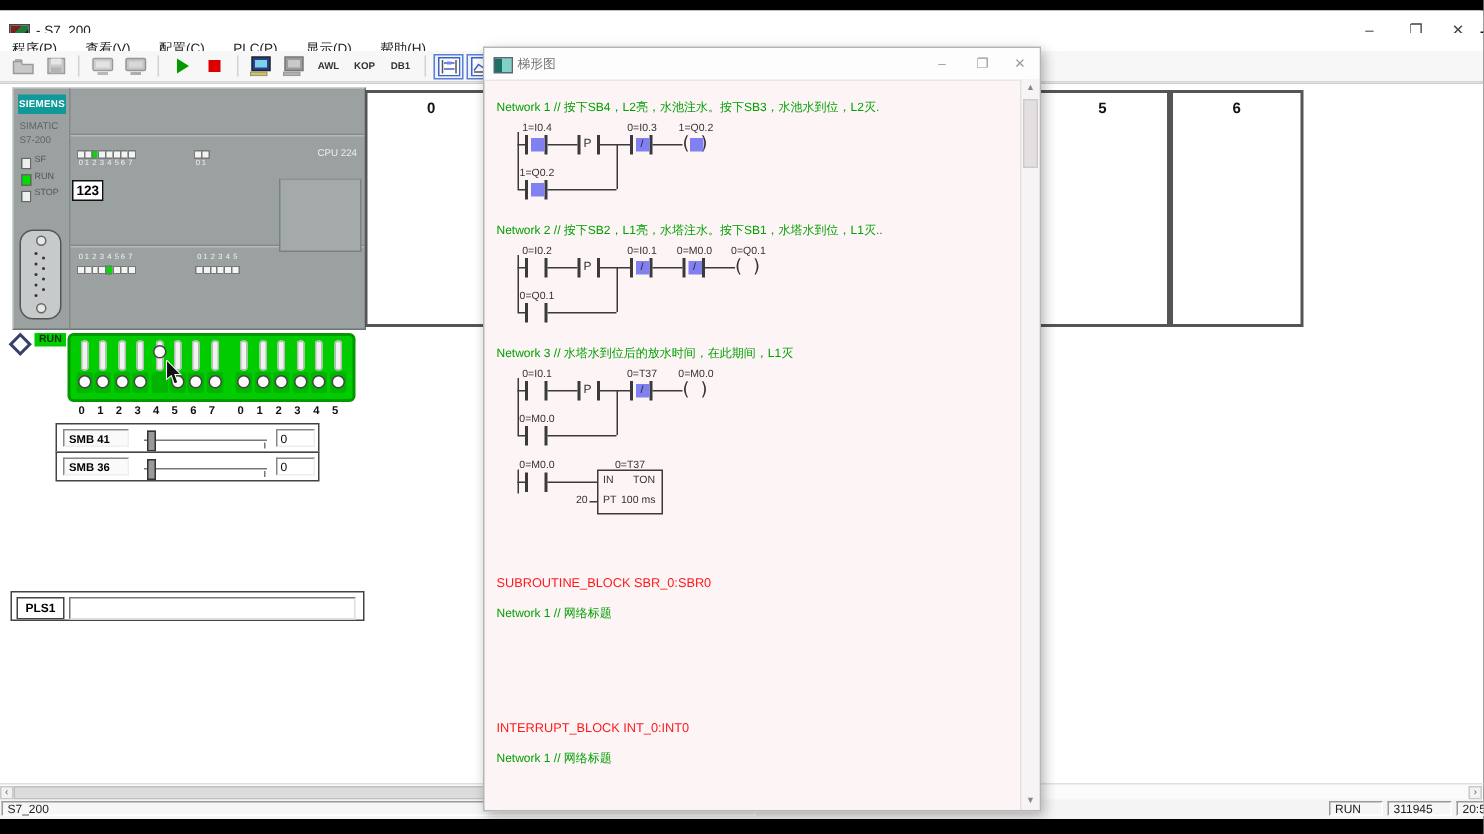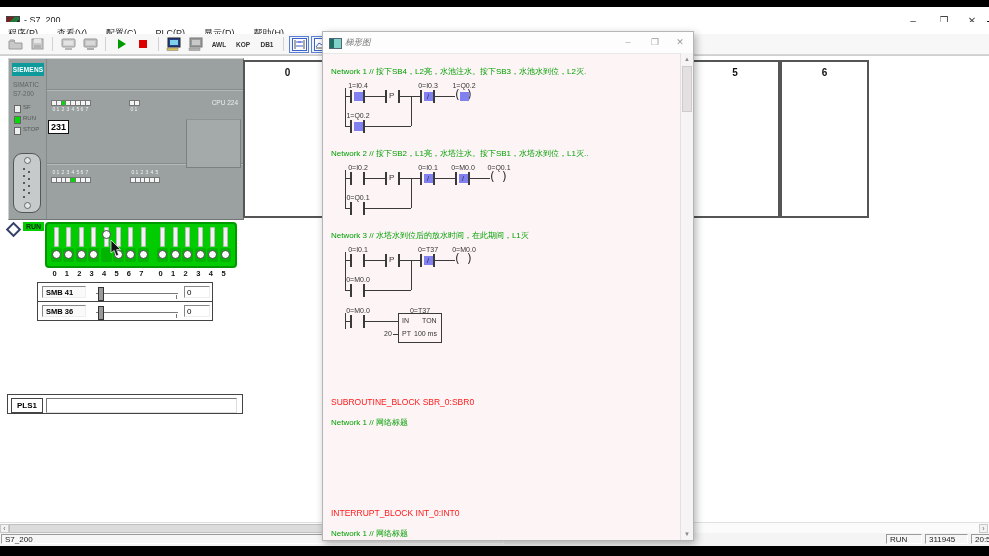--- a/index.html
+++ b/index.html
@@ -74,30 +74,30 @@
   .outbox .num{margin-top:5px;text-align:center;font-size:10px;font-weight:bold;color:#111;}
   
   #hscroll{left:0;top:522px;width:989px;height:11px;background:#fbfbfb;border-top:1px solid #e0e0e0;}
   .scr-btn{position:absolute;top:1px;width:9px;height:9px;border:1px solid #c9c9c9;background:#f2f2f2;font-size:7px;line-height:8px;text-align:center;color:#666;box-sizing:border-box;}
   #hthumb{position:absolute;left:9px;top:1px;width:496px;height:9px;background:#dcdcdc;border:1px solid #c0c0c0;box-sizing:border-box;}
   #statusbar{left:0;top:533px;width:989px;height:13px;background:#f4f4f4;}
   .stbox{position:absolute;top:1px;height:10px;border:1px solid;border-color:#9a9a9a #fff #fff #9a9a9a;background:#f6f6f6;font-size:8px;line-height:10px;padding-left:3px;box-sizing:border-box;color:#222;}
   #strip-bottom{left:0;top:546px;width:989px;height:10px;background:#000;}
   
   #lwin{left:322px;top:31px;width:372px;height:510px;background:#fdf4f6;border:1px solid #b5b5b5;box-shadow:2px 3px 8px rgba(0,0,0,.3);z-index:10;box-sizing:border-box;}
-  #lwin-title{position:absolute;left:0;top:0;right:0;height:21px;background:#fdfdfd;border-bottom:1px solid #e7e7e7;font-style:italic;}
+  #lwin-title{position:absolute;left:0;top:0;right:0;height:21px;background:#fdfdfd;border-bottom:1px solid #e7e7e7;}
   #lwin-icon{position:absolute;left:6px;top:6px;width:11px;height:9px;background:linear-gradient(90deg,#1d6f66 0 40%,#7fd2c8 40%);border:1px solid #567;}
   #lwin-name{position:absolute;left:22px;top:5px;font-size:8.5px;color:#777;}
   .lwinbtn{position:absolute;top:4px;width:14px;height:13px;text-align:center;font-size:9px;line-height:13px;color:#999;}
   #lwin-content{position:absolute;left:0;top:21px;right:13px;bottom:0;overflow:hidden;padding:3px 0 0 7px;}
   #lwin-vscroll{position:absolute;right:0;top:21px;width:13px;bottom:0;background:#f7f4f5;border-left:1px solid #e3e0e1;box-sizing:border-box;}
   .varrow{position:absolute;left:0;width:12px;height:12px;font-size:6px;text-align:center;line-height:12px;color:#888;}
   #vthumb{position:absolute;left:1px;top:13px;width:10px;height:46px;background:#e4e0e2;border:1px solid #cfcbcd;box-sizing:border-box;}
   .lhead{font-size:8.5px;color:#ff1a1a;margin:4px 0 0 1px;white-space:nowrap;}
-  .lhead.gap{margin-top:44px;}
+  .lhead.gap{margin-top:30px;}
   .lcomment{font-size:8px;color:#00a000;margin:10px 0 2px 1px;white-space:nowrap;}
   .lrung{position:relative;margin-top:3px;}
   .lspacer{height:34px;}
   .wire{position:absolute;height:1px;background:#3a3a3a;}
   .vwire{position:absolute;width:1px;background:#3a3a3a;}
   .cbar{position:absolute;width:2px;height:13px;background:#3a3a3a;}
   .bluebox{position:absolute;width:9px;height:9px;background:#8080f0;font-size:7px;line-height:9px;text-align:center;color:#222;}
   .elabel{position:absolute;font-size:7px;color:#333;white-space:nowrap;transform:translateX(-50%);}
   .ptxt{position:absolute;font-size:8px;color:#333;}
   .paren{position:absolute;font-size:12px;line-height:13px;color:#333;font-family:"DejaVu Sans",sans-serif;}
@@ -235,21 +235,21 @@
       <div class="sled-row" style="top: 55px; left: 5px; position: absolute; width: 30px;">
         <div class="sled on"></div>
         <div class="sled-lab">RUN</div>
       </div>
       <div class="sled-row" style="top: 66px; left: 5px; position: absolute; width: 30px;">
         <div class="sled"></div>
         <div class="sled-lab">STOP</div>
       </div>
     </div>
   <div id="cpu-name">CPU 224</div>
-  <div id="addr-display">231</div>
+  <div id="addr-display">123</div>
   <div id="expansion"></div>
   <div id="db9">
       <div class="db9dot" style="left: 9px; top: 14px;"></div>
       <div class="db9dot" style="left: 9px; top: 21px;"></div>
       <div class="db9dot" style="left: 9px; top: 28px;"></div>
       <div class="db9dot" style="left: 9px; top: 35px;"></div>
       <div class="db9dot" style="left: 9px; top: 42px;"></div>
       <div class="db9dot" style="left: 14px; top: 17px;"></div>
       <div class="db9dot" style="left: 14px; top: 24px;"></div>
       <div class="db9dot" style="left: 14px; top: 31px;"></div>

